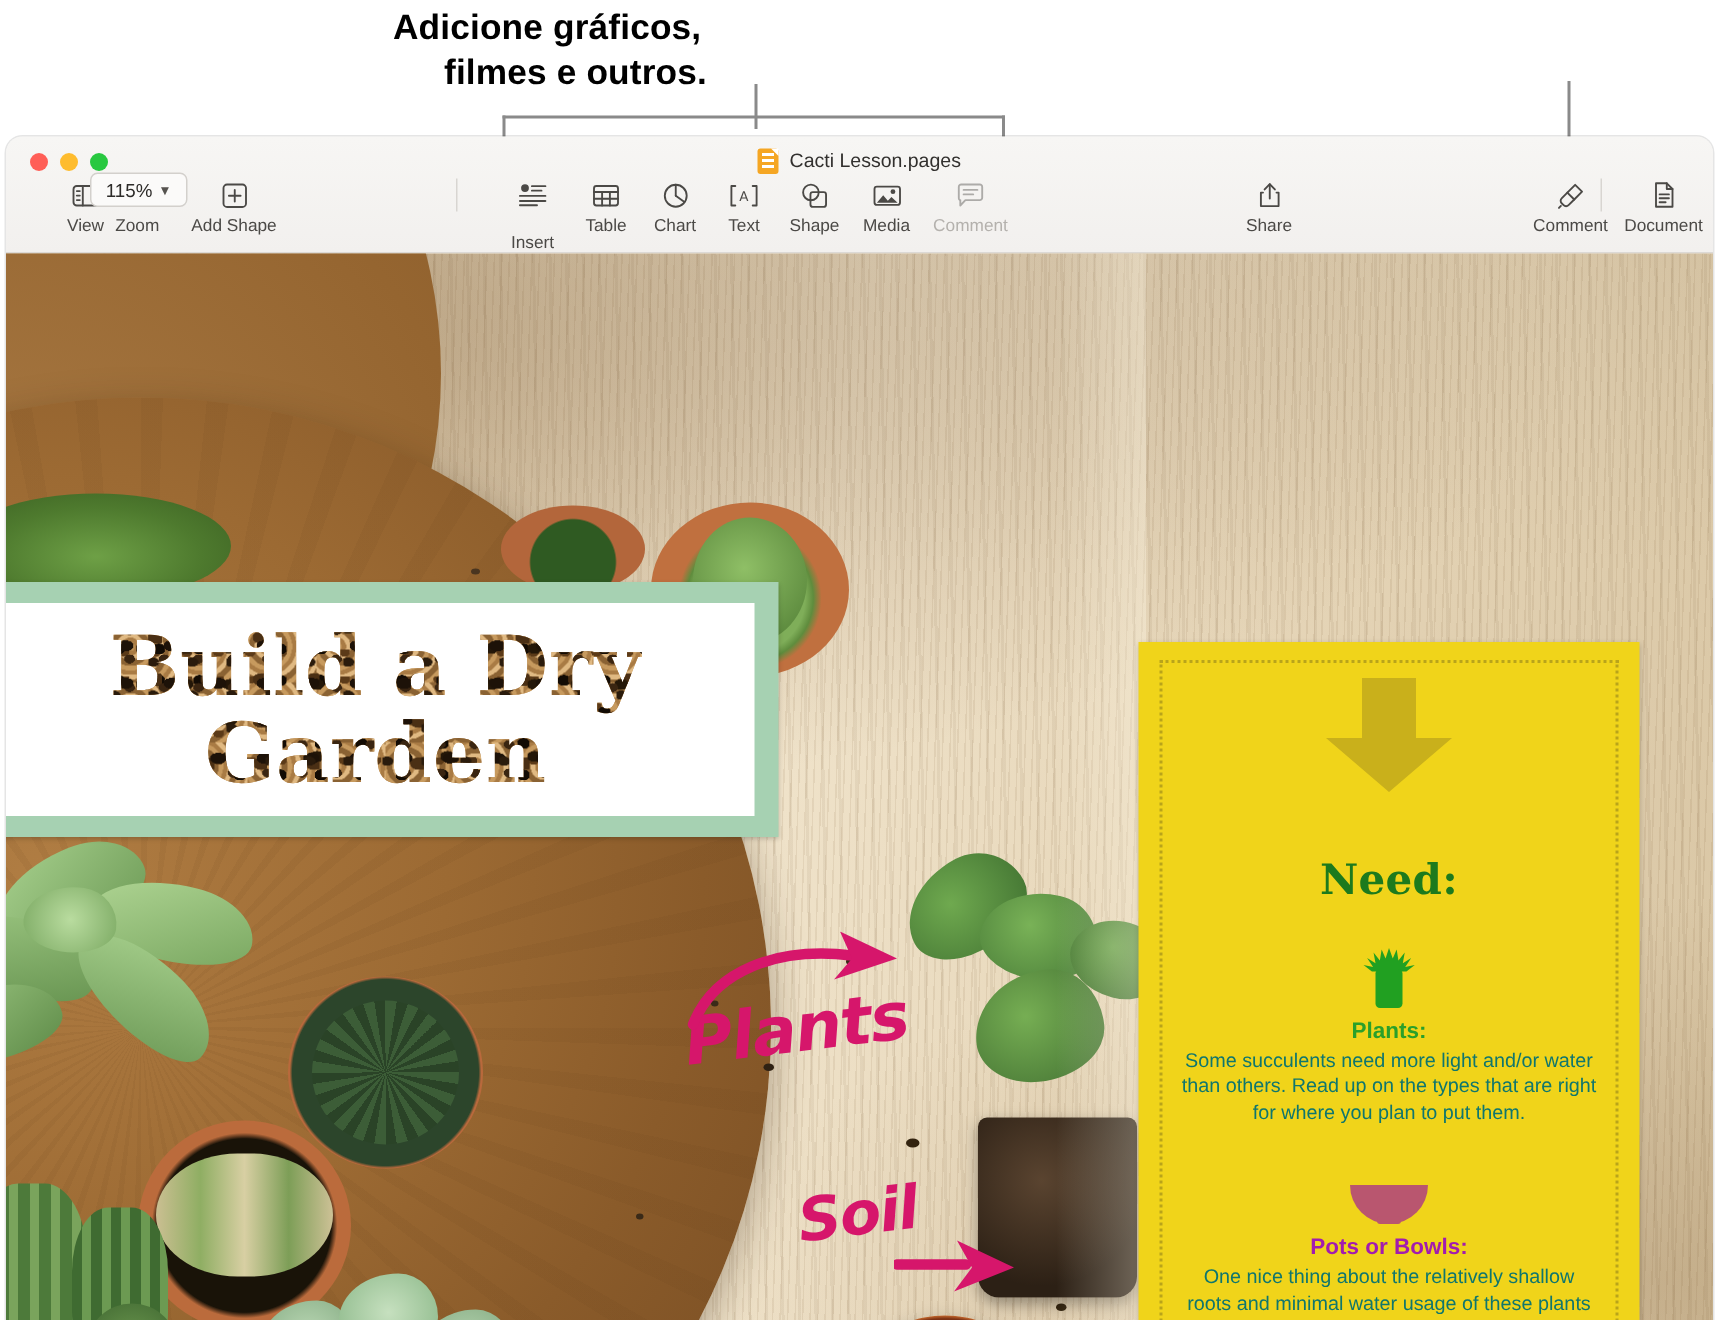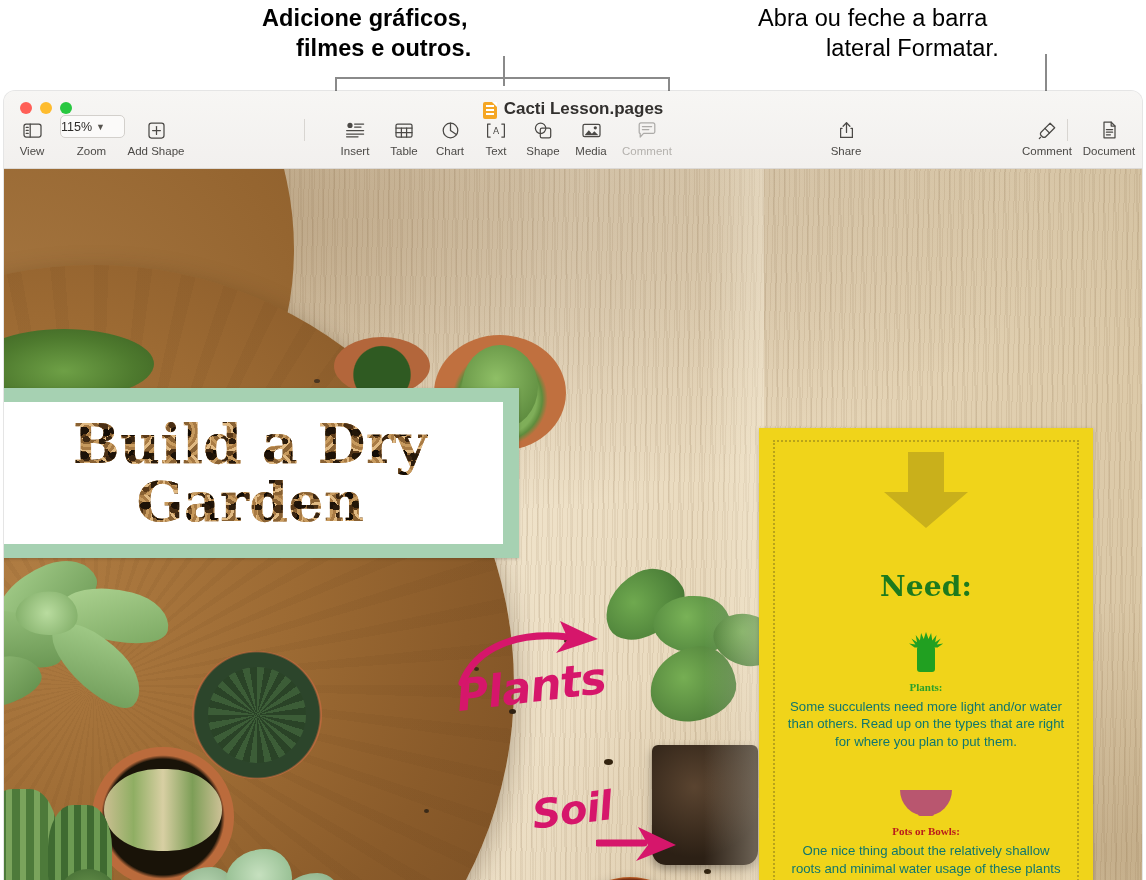--- a/index.html
+++ b/index.html
@@ -19,34 +19,34 @@
 
   
   .window{position:absolute;left:4px;top:91px;width:1138px;height:789px;border-radius:11px 11px 0 0;overflow:hidden;box-shadow:0 0 0 1px rgba(0,0,0,.10);background:#f6f5f3;}
   .titlebar{position:relative;height:77px;background:linear-gradient(#f7f6f4,#f2f0ee);border-bottom:1px solid #dcd9d5;}
   .traffic{position:absolute;left:16px;top:11px;display:flex;gap:8px;}
   .dot{width:12px;height:12px;border-radius:50%;}
   .dot.r{background:#ff5f57;}
   .dot.y{background:#febc2e;}
   .dot.g{background:#28c840;}
 
-  .doctitle{position:absolute;left:0;right:0;top:8px;display:flex;align-items:flex-end;justify-content:center;gap:7px;font-size:17px;font-weight:bold;color:#32302e;}
+  .doctitle{position:absolute;left:0;right:0;top:8px;display:flex;align-items:flex-start;justify-content:center;gap:7px;font-size:13px;font-weight:normal;color:#32302e;}
   .doc-ico{width:14px;height:17px;border-radius:2px;background:#f5a623;position:relative;}
   .doc-ico:after{content:"";position:absolute;left:3px;top:3px;width:8px;height:2px;background:#fff;box-shadow:0 4px 0 #fff,0 8px 0 #fff;}
   .doc-ico:before{content:"";position:absolute;right:0;top:0;border-left:5px solid transparent;border-top:5px solid #fff;}
 
   .tb-items{position:absolute;left:0;right:0;top:26px;height:50px;}
   .tb{position:absolute;top:0;display:flex;flex-direction:column;align-items:center;width:64px;cursor:default;}
   .tb .glyph{height:26px;display:flex;align-items:center;justify-content:center;}
   .tb .lbl{font-size:11.5px;color:#4b4946;margin-top:2px;white-space:nowrap;}
   .tb.dim .lbl{color:#b4b1ad;}
   .tb.dim svg{opacity:.42;}
 
   .zoomctl{position:absolute;left:56px;top:-2px;width:63px;height:21px;border:1px solid #d3d0cc;border-radius:5px;background:#fbfaf9;
-           display:flex;align-items:center;gap:4px;font-size:12.5px;color:#2d2b29;}
+           display:flex;align-items:center;justify-content:center;gap:4px;font-size:12.5px;color:#2d2b29;}
   .zoomctl .chev{font-size:9px;color:#56534f;}
   .tbsep{position:absolute;top:2px;width:1px;height:22px;background:#d8d5d1;}
 
   svg{display:block;}
   .ic{stroke:#4b4946;stroke-width:1.25;fill:none;stroke-linecap:round;stroke-linejoin:round;}
   .icf{fill:#4b4946;}
 
   
   .canvas{position:relative;width:1138px;height:712px;overflow:hidden;background:#d7c6a8;}
   .photo{position:absolute;inset:0;}
@@ -98,65 +98,61 @@
      text-shadow:none;}
 
   
   .yellow{position:absolute;left:755px;top:259px;width:334px;height:453px;background:#f0d41a;box-shadow:0 1px 4px rgba(0,0,0,.20);}
   .yellow .dash{position:absolute;left:14px;top:12px;right:14px;bottom:-12px;border:2px dotted #b9a41a;}
   .yc{position:absolute;left:28px;right:28px;top:24px;text-align:center;}
   .arrow-down{margin:0 auto 12px;width:96px;height:76px;}
   .wyn{font-family:"DejaVu Serif",serif;font-weight:bold;color:#1d7a1d;font-size:28px;line-height:31px;letter-spacing:.2px;margin-bottom:26px;}
   .sec{margin-top:8px;}
   .sec .sicon{height:46px;display:flex;align-items:flex-end;justify-content:center;margin-bottom:5px;}
-  .sec h4{margin:0 0 2px;font-size:11px;font-weight:bold;line-height:17px;font-family:Liberation Serif, serif;}
+  .sec h4{margin:0 0 2px;font-size:15px;font-weight:bold;line-height:17px;}
   .sec p{margin:0;font-size:13.2px;line-height:17.4px;color:#0f766e;}
   .sec.plants h4{color:#2aa02a;}
-  .sec.bowls h4{color:#b91c1c;}
+  .sec.bowls h4{color:#a21caf;}
 
   .anno{position:absolute;color:#d6166b;font-family:"DejaVu Sans",sans-serif;font-style:italic;font-weight:bold;}
   #anno-plants{left:452px;top:492px;font-size:44px;letter-spacing:-1px;transform:rotate(-7deg);}
   #anno-soil{left:528px;top:618px;font-size:40px;letter-spacing:-1px;transform:rotate(-7deg);}
 </style>
 </head>
 <body>
 
 <div class="stage">
 
   <div class="callout" id="callout-left">
     <span class="ln l1">Adicione gráficos,</span>
     <span class="ln l2">filmes e outros.</span>
   </div>
   <div class="leader" style="left:503px;top:56px;width:2px;height:30px;"></div>
   <div class="bracket" style="left:335px;top:77px;width:331px;height:13px;"></div>
 
-  <div class="callout" id="callout-right">
-    <span class="ln l1">Abra ou feche a barra</span>
-    <span class="ln l2">lateral Formatar.</span>
-  </div>
   <div class="leader" style="left:1045px;top:54px;width:2px;height:72px;"></div>
 
   <div class="window">
 
     <div class="titlebar">
 
       <div class="traffic">
         <div class="dot r"></div>
         <div class="dot y"></div>
         <div class="dot g"></div>
       </div>
 
       <div class="doctitle">
         <span class="doc-ico"></span>
         <span>Cacti Lesson.pages</span>
       </div>
 
       <div class="tb-items">
 
-        <div class="tb" style="left:-4px;">
+        <div class="tb" style="left:-4px;padding-left:25px;">
           <span class="glyph">
             <svg width="19" height="15" viewBox="0 0 19 15">
                 <rect class="ic" x="1" y="1" width="17" height="13" rx="2.2"></rect>
                 <line class="ic" x1="7.2" y1="1" x2="7.2" y2="14"></line>
                 <line class="ic" x1="3.2" y1="4.4" x2="5.2" y2="4.4"></line>
                 <line class="ic" x1="3.2" y1="7.4" x2="5.2" y2="7.4"></line>
                 <line class="ic" x1="3.2" y1="10.4" x2="5.2" y2="10.4"></line>
               </svg>
           </span>
           <span class="lbl">View</span>
@@ -177,21 +173,21 @@
                 <rect class="ic" x="1" y="1" width="15" height="15" rx="2.4"></rect>
                 <line class="ic" x1="8.5" y1="4.6" x2="8.5" y2="12.4"></line>
                 <line class="ic" x1="4.6" y1="8.5" x2="12.4" y2="8.5"></line>
               </svg>
           </span>
           <span class="lbl">Add Shape</span>
         </div>
 
         <div class="tbsep" style="left:300px;"></div>
 
-        <div class="tb" style="left:319px;">
+        <div class="tb" style="left:319px;gap:11px;">
           <span class="glyph">
             <svg width="19" height="16" viewBox="0 0 19 16">
                 <circle class="icf" cx="4" cy="3.4" r="2.6"></circle>
                 <line class="ic" x1="8.6" y1="2.1" x2="17.6" y2="2.1"></line>
                 <line class="ic" x1="8.6" y1="5.1" x2="15" y2="5.1"></line>
                 <line class="ic" x1="0.6" y1="8.6" x2="17.6" y2="8.6" stroke-width="1.6"></line>
                 <line class="ic" x1="0.6" y1="12" x2="17.6" y2="12"></line>
                 <line class="ic" x1="0.6" y1="14.8" x2="12" y2="14.8"></line>
               </svg>
           </span>

